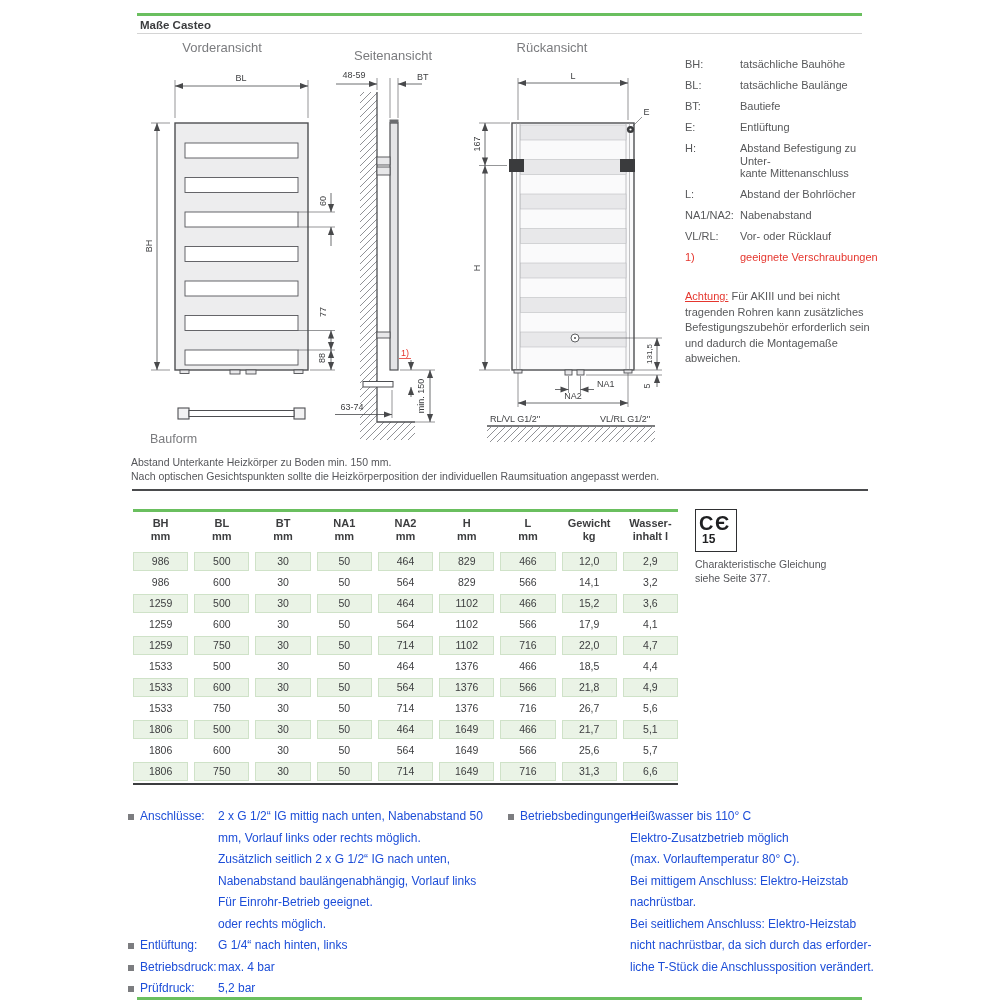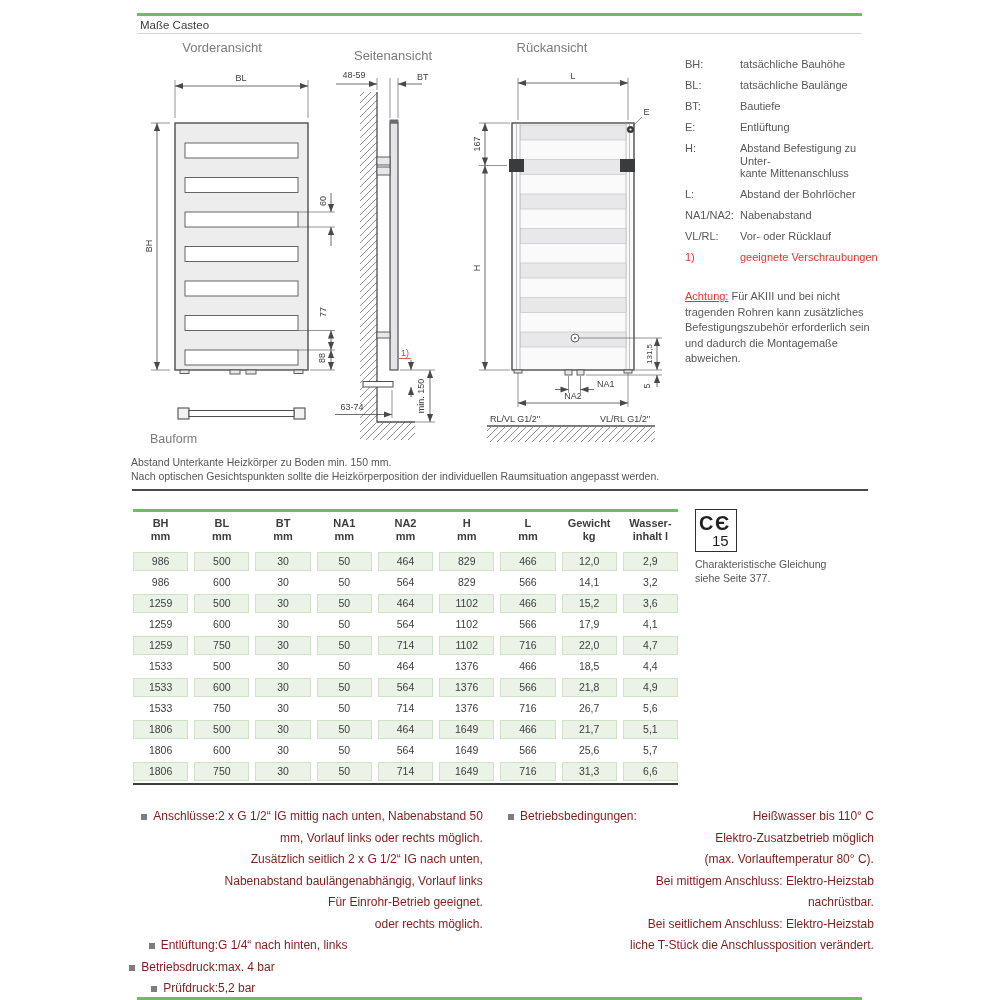--- a/index.html
+++ b/index.html
@@ -5,21 +5,21 @@
   html,body{margin:0;padding:0;background:#fff;}
   body{width:1000px;height:1000px;position:relative;overflow:hidden;
        font-family:"Liberation Sans",sans-serif;color:#4a4b4d;}
   .abs{position:absolute;}
   
   .rule-green-top{left:137px;top:13px;width:725px;height:3px;background:#6abf5f;}
   .rule-gray{left:137px;top:33px;width:725px;height:1px;background:#d4d4d4;}
   .rule-dark{left:132px;top:489px;width:736px;height:2px;background:#4a4b4d;}
   .rule-green-bottom{left:137px;top:997px;width:725px;height:3px;background:#6abf5f;}
   
-  .page-title{left:140px;top:19px;font-size:11.5px;font-weight:normal;color:#3b3c3e;}
+  .page-title{left:140px;top:19px;font-size:11.5px;font-weight:bold;color:#3b3c3e;}
   .view-label{top:40px;font-size:13px;color:#7a7b7e;transform:translateX(-50%);white-space:nowrap;}
   .bauform-label{left:150px;top:432px;font-size:12.5px;color:#7a7b7e;}
   .note-line{left:131px;font-size:10.5px;color:#55565a;white-space:nowrap;}
   
   #drawings{left:130px;top:60px;}
   .ext{stroke:#4e4f52;stroke-width:0.6;fill:none;}
   .diml{stroke:#48494b;stroke-width:0.8;fill:none;}
   .thin{stroke:#9a9b9e;stroke-width:0.6;}
   .thick{stroke:#4e4f52;stroke-width:1.3;}
   text.dim{font-size:9px;fill:#3e3f41;font-family:"Liberation Sans",sans-serif;}
@@ -41,26 +41,26 @@
   .theader{display:grid;grid-template-columns:repeat(9,1fr);column-gap:6px;margin-top:5px;text-align:center;}
   .th{font-weight:bold;font-size:11px;line-height:13px;color:#3c3d3f;}
   .tbody{margin-top:8px;}
   .trow{display:grid;grid-template-columns:repeat(9,1fr);column-gap:6px;height:21px;align-items:center;text-align:center;font-size:10.5px;color:#3c3d3f;}
   .trow .td{height:19px;line-height:19px;}
   .trow.green .td{background:#eaf3e6;border:1px solid #cfe2c8;height:17px;line-height:17px;}
   .tline-black{height:2px;background:#3c3d3f;margin-top:1px;}
   
   #ce-box{left:695px;top:509px;width:40px;height:41px;border:1.6px solid #2f3032;}
   .ce-mark{font-size:20px;font-weight:bold;letter-spacing:1.5px;margin:2px 0 0 3px;color:#1e1f21;}
-  .ce-num{font-size:15px;margin-left:16px;margin-top:-3px;color:#1e1f21;}
+  .ce-num{font-size:12px;margin-left:6px;margin-top:-3px;color:#1e1f21;font-weight:bold;}
   #ce-caption{left:695px;top:558px;font-size:10.5px;line-height:13.5px;color:#55565a;white-space:nowrap;}
   
   #specs-left{left:128px;top:806px;width:378px;}
   #specs-right{left:508px;top:806px;width:385px;}
-  .spec-item{display:flex;font-size:12px;line-height:21.5px;color:#7f1d1d;text-align:right;}
+  .spec-item{display:flex;font-size:12px;line-height:21.5px;color:#1d4ed8;}
   .spec-label{flex:none;width:90px;white-space:nowrap;}
   #specs-right .spec-label{width:122px;}
   .bullet{display:inline-block;width:6px;height:6px;background:#7c7d80;margin-right:6px;}
   .spec-line{white-space:nowrap;}
 </style>
 </head>
 <body>
 
 <div class="abs rule-green-top"></div>
 <div class="abs page-title">Maße Casteo</div>
@@ -491,18 +491,19 @@
 <div id="specs-right" class="abs">
     <div class="spec-item">
       <div class="spec-label"><span class="bullet"></span><span>Betriebsbedingungen:</span></div>
       <div class="spec-lines">
         <div class="spec-line">Heißwasser bis 110° C</div>
         <div class="spec-line">Elektro-Zusatzbetrieb möglich</div>
         <div class="spec-line">(max. Vorlauftemperatur 80° C).</div>
         <div class="spec-line">Bei mittigem Anschluss: Elektro-Heizstab</div>
         <div class="spec-line">nachrüstbar.</div>
         <div class="spec-line">Bei seitlichem Anschluss: Elektro-Heizstab</div>
+        <div class="spec-line">nicht nachrüstbar, da sich durch das erforder-</div>
         <div class="spec-line">liche T-Stück die Anschlussposition verändert.</div>
       </div>
     </div>
   </div>
 
 <div class="abs rule-green-bottom"></div>
 
 </body></html>

